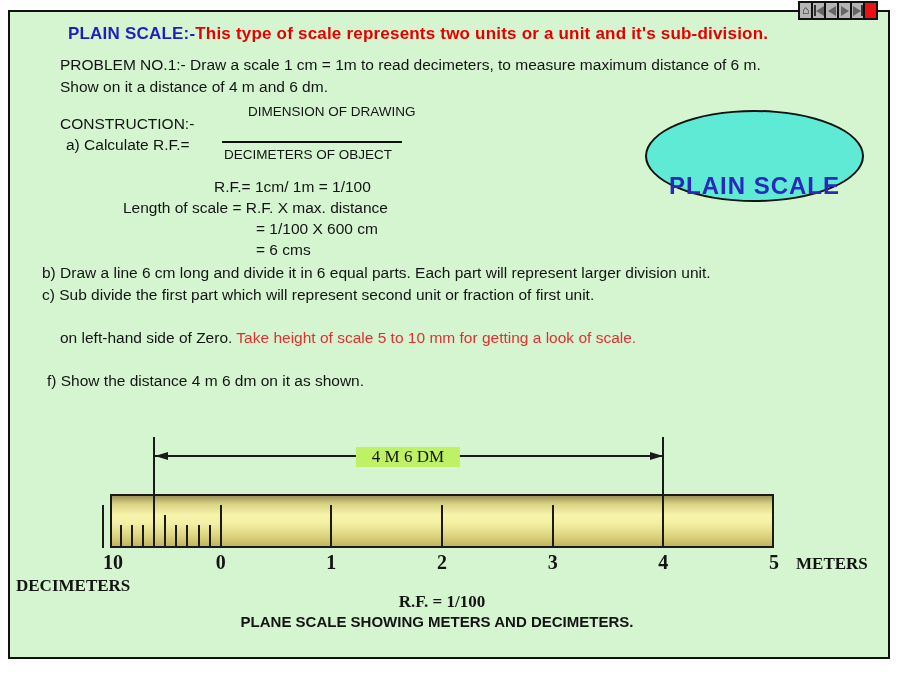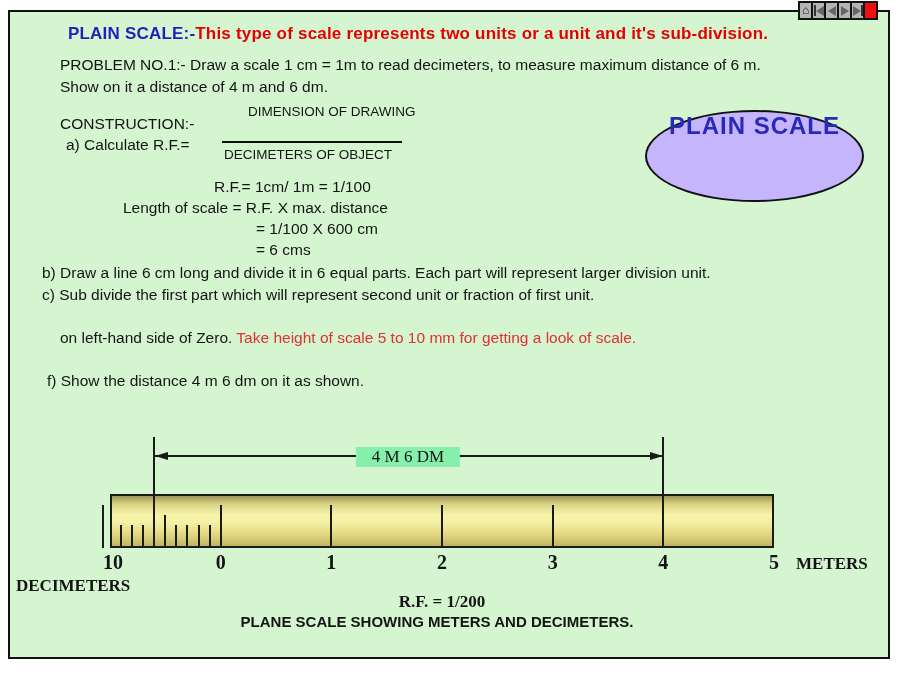--- a/index.html
+++ b/index.html
@@ -11,22 +11,22 @@
   
   .title{font-size:17px;font-weight:bold;letter-spacing:.2px;}
   .t-blue{color:#1f1fbf;}
   .t-red{color:#e60000;}
   
   .body-txt{font-size:15.5px;color:#141414;}
   .frac-txt{font-size:13.5px;color:#141414;}
   .red-inline{color:#e03030;}
   .frac-bar{position:absolute;height:0;border-top:2px solid #111;}
   
-  #oval{position:absolute;left:645px;top:110px;width:215px;height:88px;background:#c4b5fd;
-        border:2px solid #111;border-radius:50%;display:flex;align-items:flex-start;justify-content:center;}
+  #oval{position:absolute;left:645px;top:110px;width:215px;height:88px;background:#5eead4;
+        border:2px solid #111;border-radius:50%;display:flex;align-items:flex-end;justify-content:center;}
   #oval .oval-label{font-size:24px;font-weight:bold;color:#2a2ab8;letter-spacing:1px;}
   
   #nav{position:absolute;left:798px;top:1px;height:20px;display:flex;z-index:30;}
   .navbtn{width:15px;height:19px;background:#b5b5b5;border:2px solid #111;box-sizing:border-box;
           margin-left:-2px;padding:0;display:flex;align-items:center;justify-content:center;cursor:pointer;}
   .navbtn:first-child{margin-left:0;}
   .navbtn.red{background:#ee1111;}
   .tri{width:0;height:0;display:inline-block;}
   .tri-left{border-top:5px solid transparent;border-bottom:5px solid transparent;border-right:8px solid #666;}
   .tri-right{border-top:5px solid transparent;border-bottom:5px solid transparent;border-left:8px solid #666;}
@@ -35,21 +35,21 @@
   
   #bar{position:absolute;left:110px;top:494px;width:664px;height:54px;box-sizing:border-box;
        border:2px solid #1a1a1a;
        background:linear-gradient(180deg,#9e9557 0%,#d9d284 16%,#f7f4ab 38%,#f3efa2 55%,#ddd37e 80%,#c0b463 100%);}
   .tick{position:absolute;width:2px;background:#1a1a1a;z-index:5;}
   .extline{position:absolute;width:2px;background:#1a1a1a;z-index:6;}
   .dimline{position:absolute;height:2px;background:#1a1a1a;z-index:4;}
   .arrow{position:absolute;width:0;height:0;z-index:5;}
   .arrow-left{border-top:4px solid transparent;border-bottom:4px solid transparent;border-right:13px solid #1a1a1a;}
   .arrow-right{border-top:4px solid transparent;border-bottom:4px solid transparent;border-left:13px solid #1a1a1a;}
-  .dim-label{position:absolute;transform:translateX(-50%);background:#86efac;padding:0 16px;
+  .dim-label{position:absolute;transform:translateX(-50%);background:#bef264;padding:0 16px;
              font-family:"Liberation Serif",serif;font-size:17px;color:#141414;z-index:7;}
   .meter-num{position:absolute;transform:translateX(-50%);font-family:"Liberation Serif",serif;
              font-weight:bold;font-size:20px;color:#141414;}
   .serif-bold{font-family:"Liberation Serif",serif;font-weight:bold;color:#141414;}
   .caption-sans{font-family:"Liberation Sans",sans-serif;font-weight:bold;font-size:15px;color:#141414;}
   .ctr{transform:translateX(-50%);}
 </style>
 </head>
 <body>
 
@@ -117,21 +117,21 @@
     <div class="arrow arrow-left" style="left:155px;top:452px;"></div>
     <div class="arrow arrow-right" style="left:650px;top:452px;"></div>
     <div class="dim-label" style="left:408px;top:447px;">4 M 6 DM</div>
 
     <div id="bar"></div>
 
     <div class="tick" style="left:102px;top:505px;height:43px;"></div>
 
     <div class="abs serif-bold" style="left:796px;top:554px;font-size:17px;">METERS</div>
     <div class="abs serif-bold" style="left:16px;top:576px;font-size:17px;">DECIMETERS</div>
-    <div class="abs serif-bold ctr" style="left:442px;top:592px;font-size:17px;">R.F. = 1/200</div>
+    <div class="abs serif-bold ctr" style="left:442px;top:592px;font-size:17px;">R.F. = 1/100</div>
     <div class="abs caption-sans ctr" style="left:437px;top:613px;">PLANE SCALE SHOWING METERS AND DECIMETERS.</div>
   <div class="tick" style="left: 219.667px; top: 505px; height: 41px;"></div>
       <div class="tick" style="left: 330.333px; top: 505px; height: 41px;"></div>
       <div class="tick" style="left: 441px; top: 505px; height: 41px;"></div>
       <div class="tick" style="left: 551.667px; top: 505px; height: 41px;"></div>
       <div class="tick" style="left: 662.333px; top: 505px; height: 41px;"></div>
       <div class="tick" style="left: 120.067px; top: 525px; height: 21px;"></div>
       <div class="tick" style="left: 131.133px; top: 525px; height: 21px;"></div>
       <div class="tick" style="left: 142.2px; top: 525px; height: 21px;"></div>
       <div class="tick" style="left: 153.267px; top: 525px; height: 21px;"></div>

